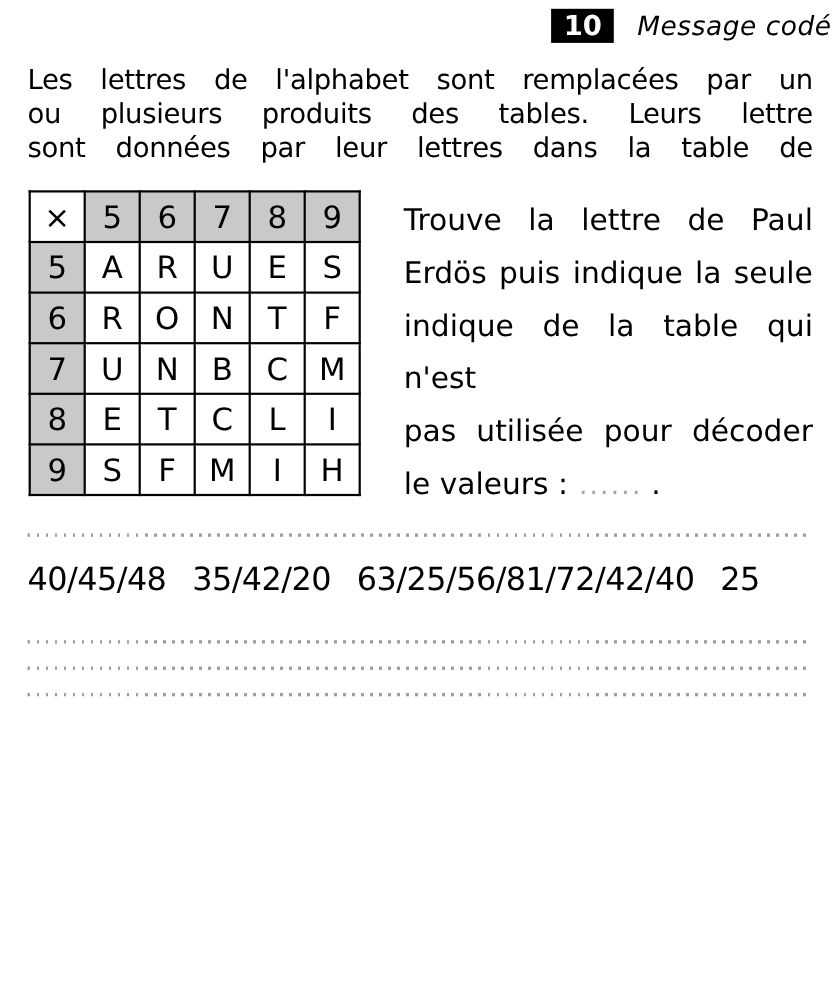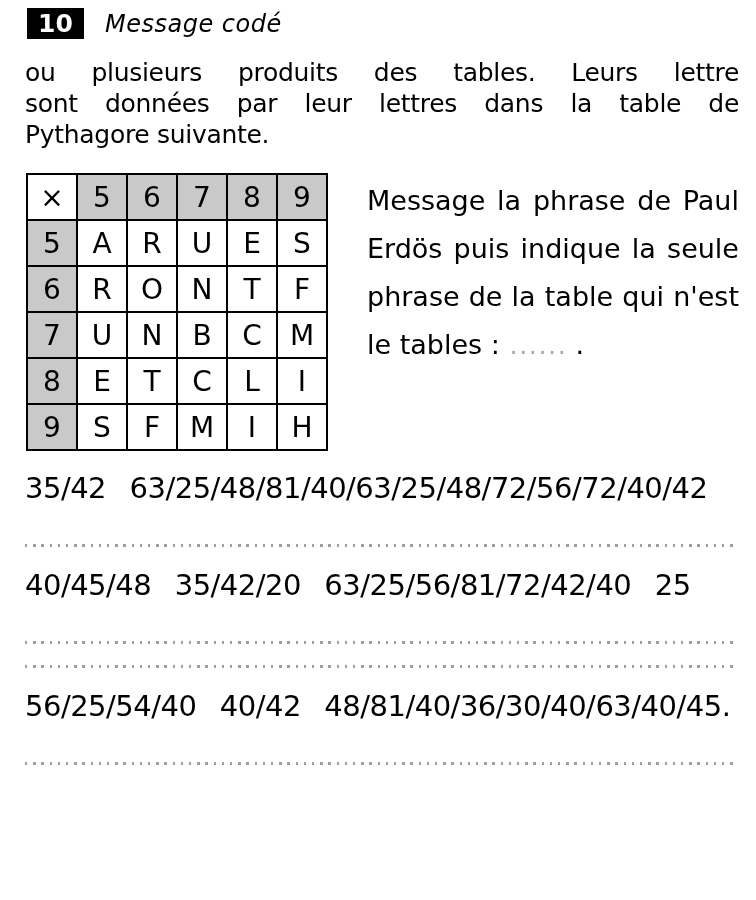--- a/index.html
+++ b/index.html
@@ -6,21 +6,21 @@
   body {
     width: 756px; height: 900px;
     background: #ffffff;
     color: #000000;
     font-family: "DejaVu Sans", sans-serif;
     overflow: hidden;
   }
   .page { width: 756px; height: 900px; position: relative; }
 
   
-  .header-row { display: flex; align-items: center; padding: 8px 0 0 27px; height: 31px; }
+  .header-row { display: flex; align-items: center; padding: 8px 0 0 27px; height: 31px; justify-content: flex-end; }
   .num-box {
     width: 57px; height: 31px; background: #000000; color: #ffffff;
     display: flex; align-items: center; justify-content: center;
     font-weight: bold; font-size: 25px;
   }
   .ex-title { font-style: italic; font-size: 24px; margin-left: 21px; letter-spacing: 0.5px; }
 
   
   .intro { margin: 18px 17px 0 25px; }
   .intro .jline {
@@ -66,23 +66,23 @@
 <body>
 
 <div class="page">
 
   <div class="header-row">
     <div class="num-box">10</div>
     <div class="ex-title">Message codé</div>
   </div>
 
   <div class="intro">
+    <div class="jline">Les lettres de l'alphabet sont remplacées par un</div>
     <div class="jline">ou plusieurs produits des tables. Leurs lettre</div>
     <div class="jline">sont données par leur lettres dans la table de</div>
-    <div class="jline last">Pythagore suivante.</div>
   </div>
 
   <div class="columns">
 
     <table class="ptable">
       <tbody>
           <tr>
         <td class="corner">×</td>
         <td class="hcell">5</td>
         <td class="hcell">6</td>
@@ -127,31 +127,30 @@
         <td>S</td>
         <td>F</td>
         <td>M</td>
         <td>I</td>
         <td>H</td>
       </tr>
     </tbody>
       </table>
 
     <div class="right-col">
-      <div class="jline">Message la phrase de Paul</div>
+      <div class="jline">Trouve la lettre de Paul</div>
       <div class="jline">Erdös puis indique la seule</div>
-      <div class="jline">phrase de la table qui n'est</div>
-      <div class="lastline"><span>le tables :</span><span class="answer-dots">......</span><span>.</span></div>
+      <div class="jline">indique de la table qui n'est</div>
+      <div class="jline">pas utilisée pour décoder</div>
+      <div class="lastline"><span>le valeurs :</span><span class="answer-dots">......</span><span>.</span></div>
     </div>
 
   </div>
 
   <div class="codes">
-    <div class="code-line">35/42  63/25/48/81/40/63/25/48/72/56/72/40/42</div>
     <div class="dotted-line"></div>
     <div class="code-line">40/45/48  35/42/20  63/25/56/81/72/42/40  25</div>
     <div class="dotted-line"></div>
     <div class="dotted-line"></div>
-    <div class="code-line">56/25/54/40  40/42  48/81/40/36/30/40/63/40/45.</div>
     <div class="dotted-line"></div>
   </div>
 
 </div>
 
 </body></html>

